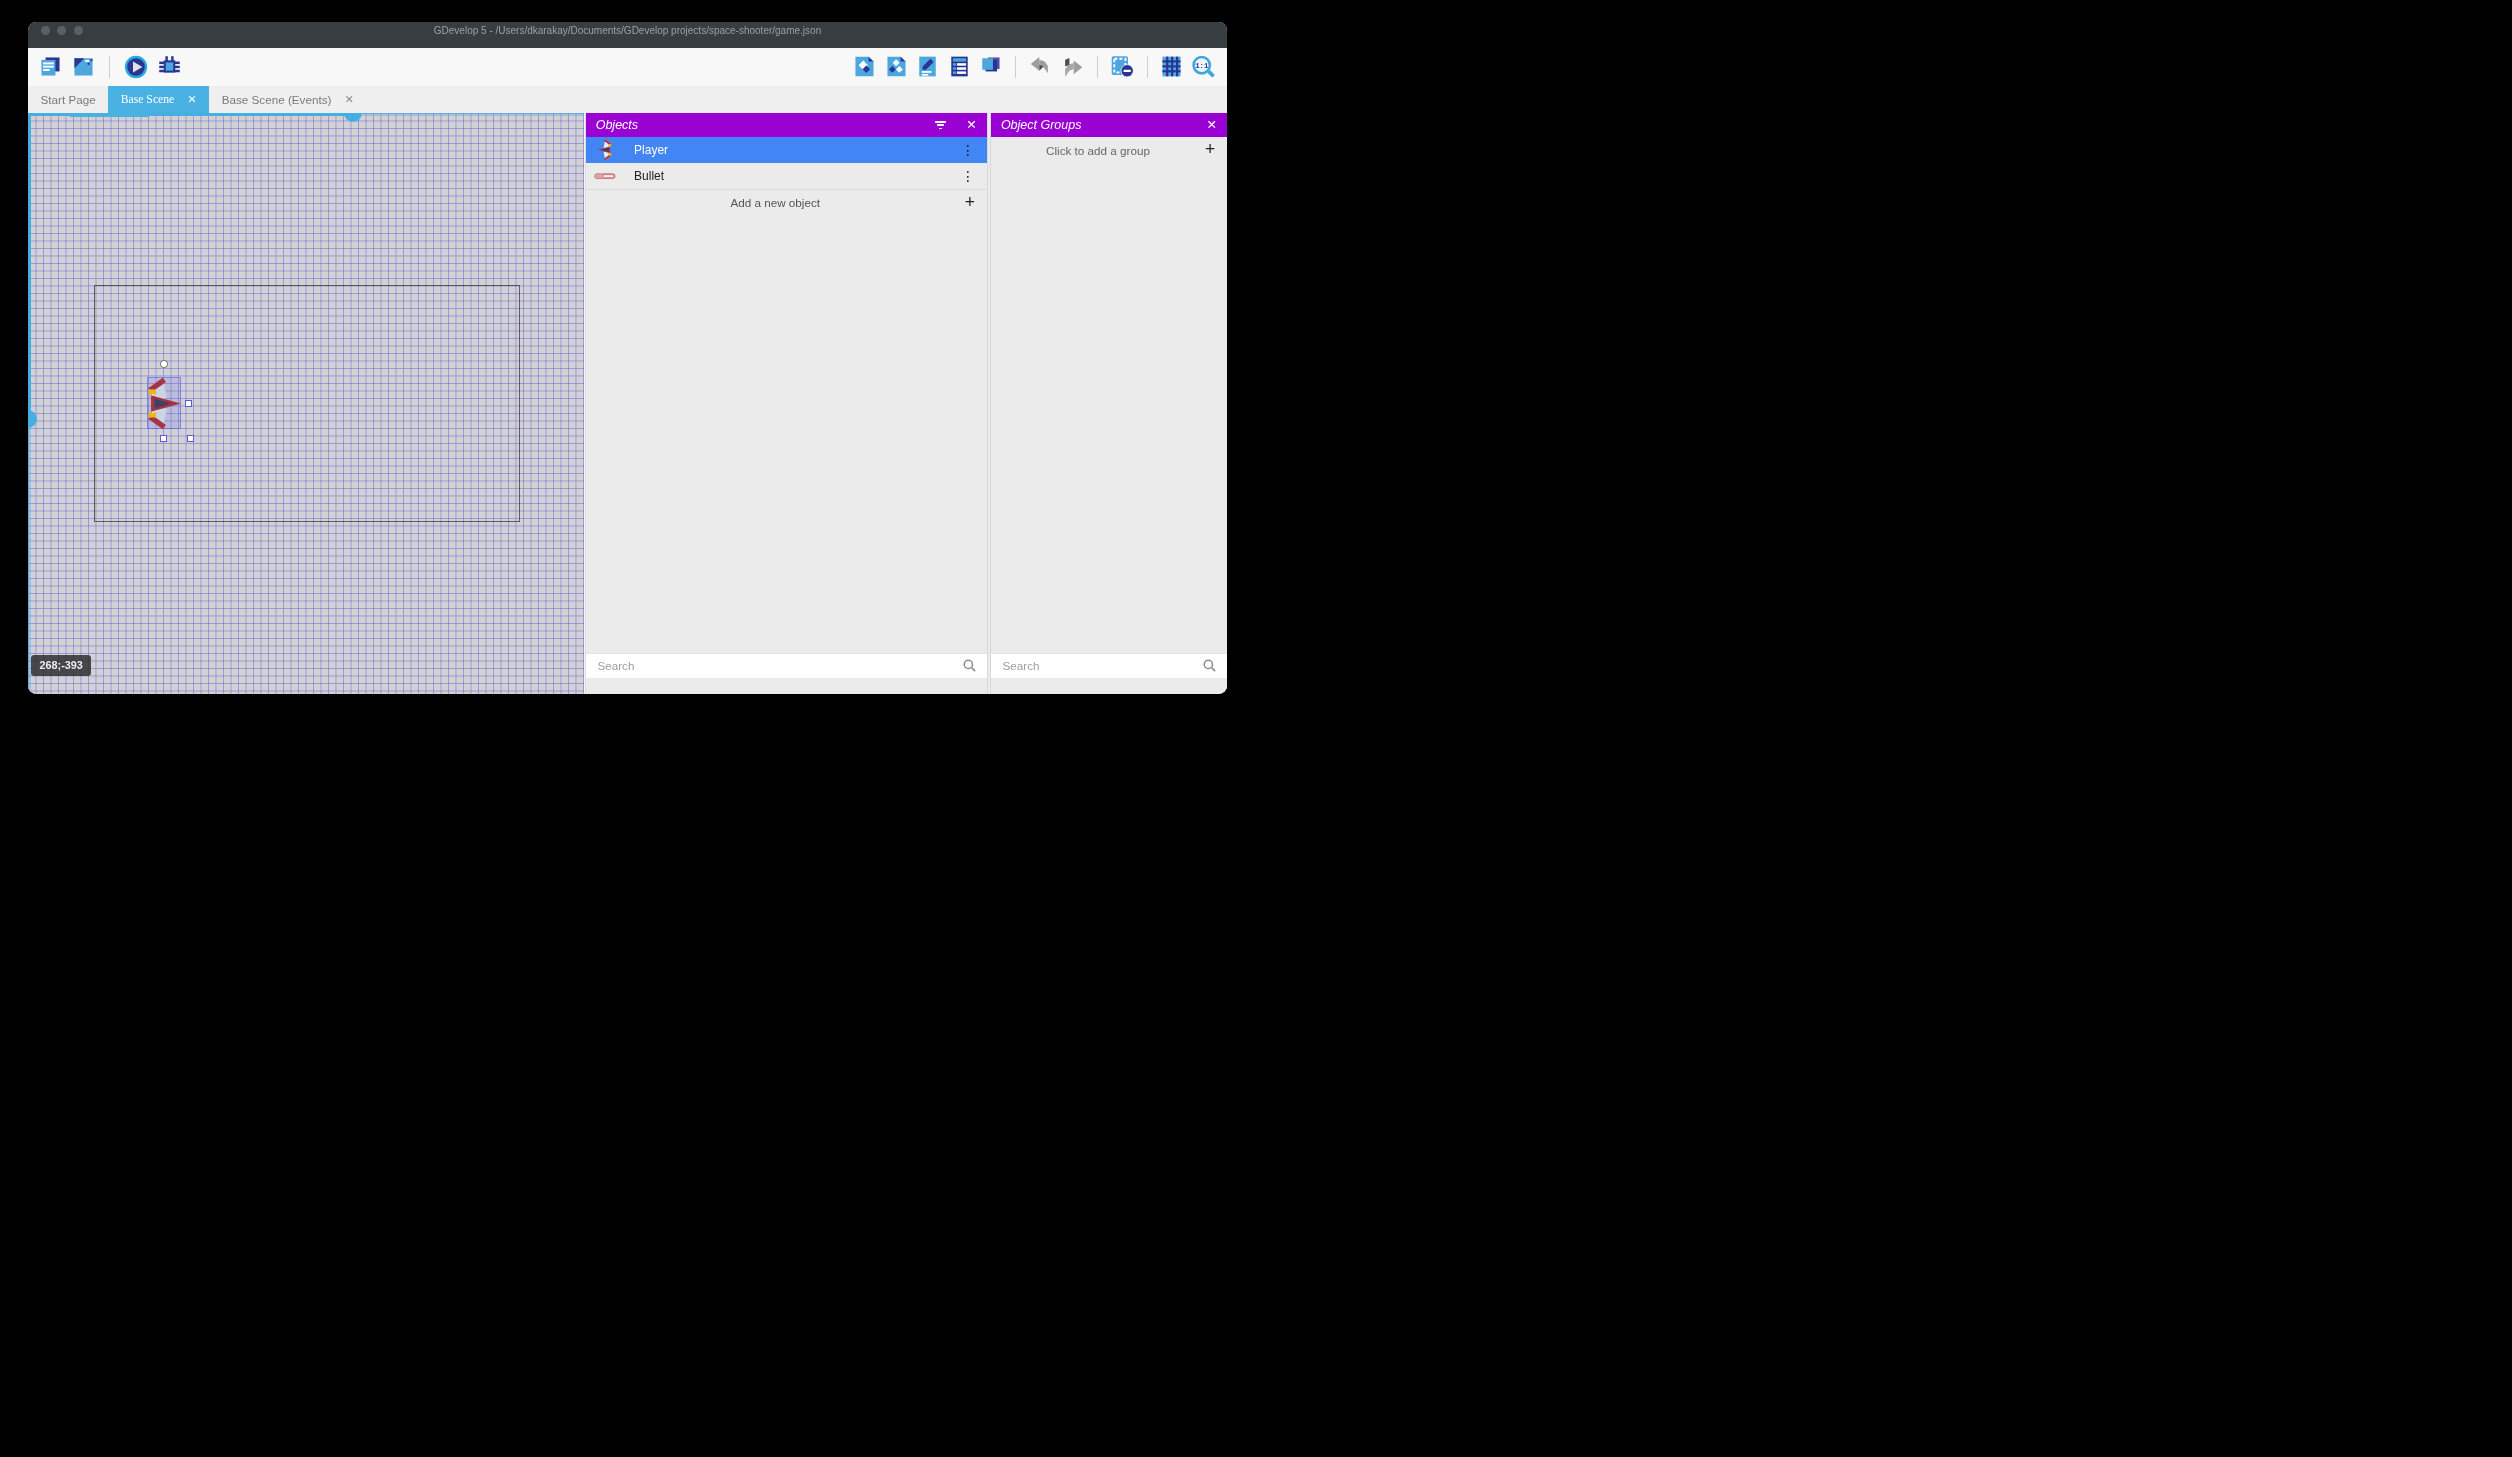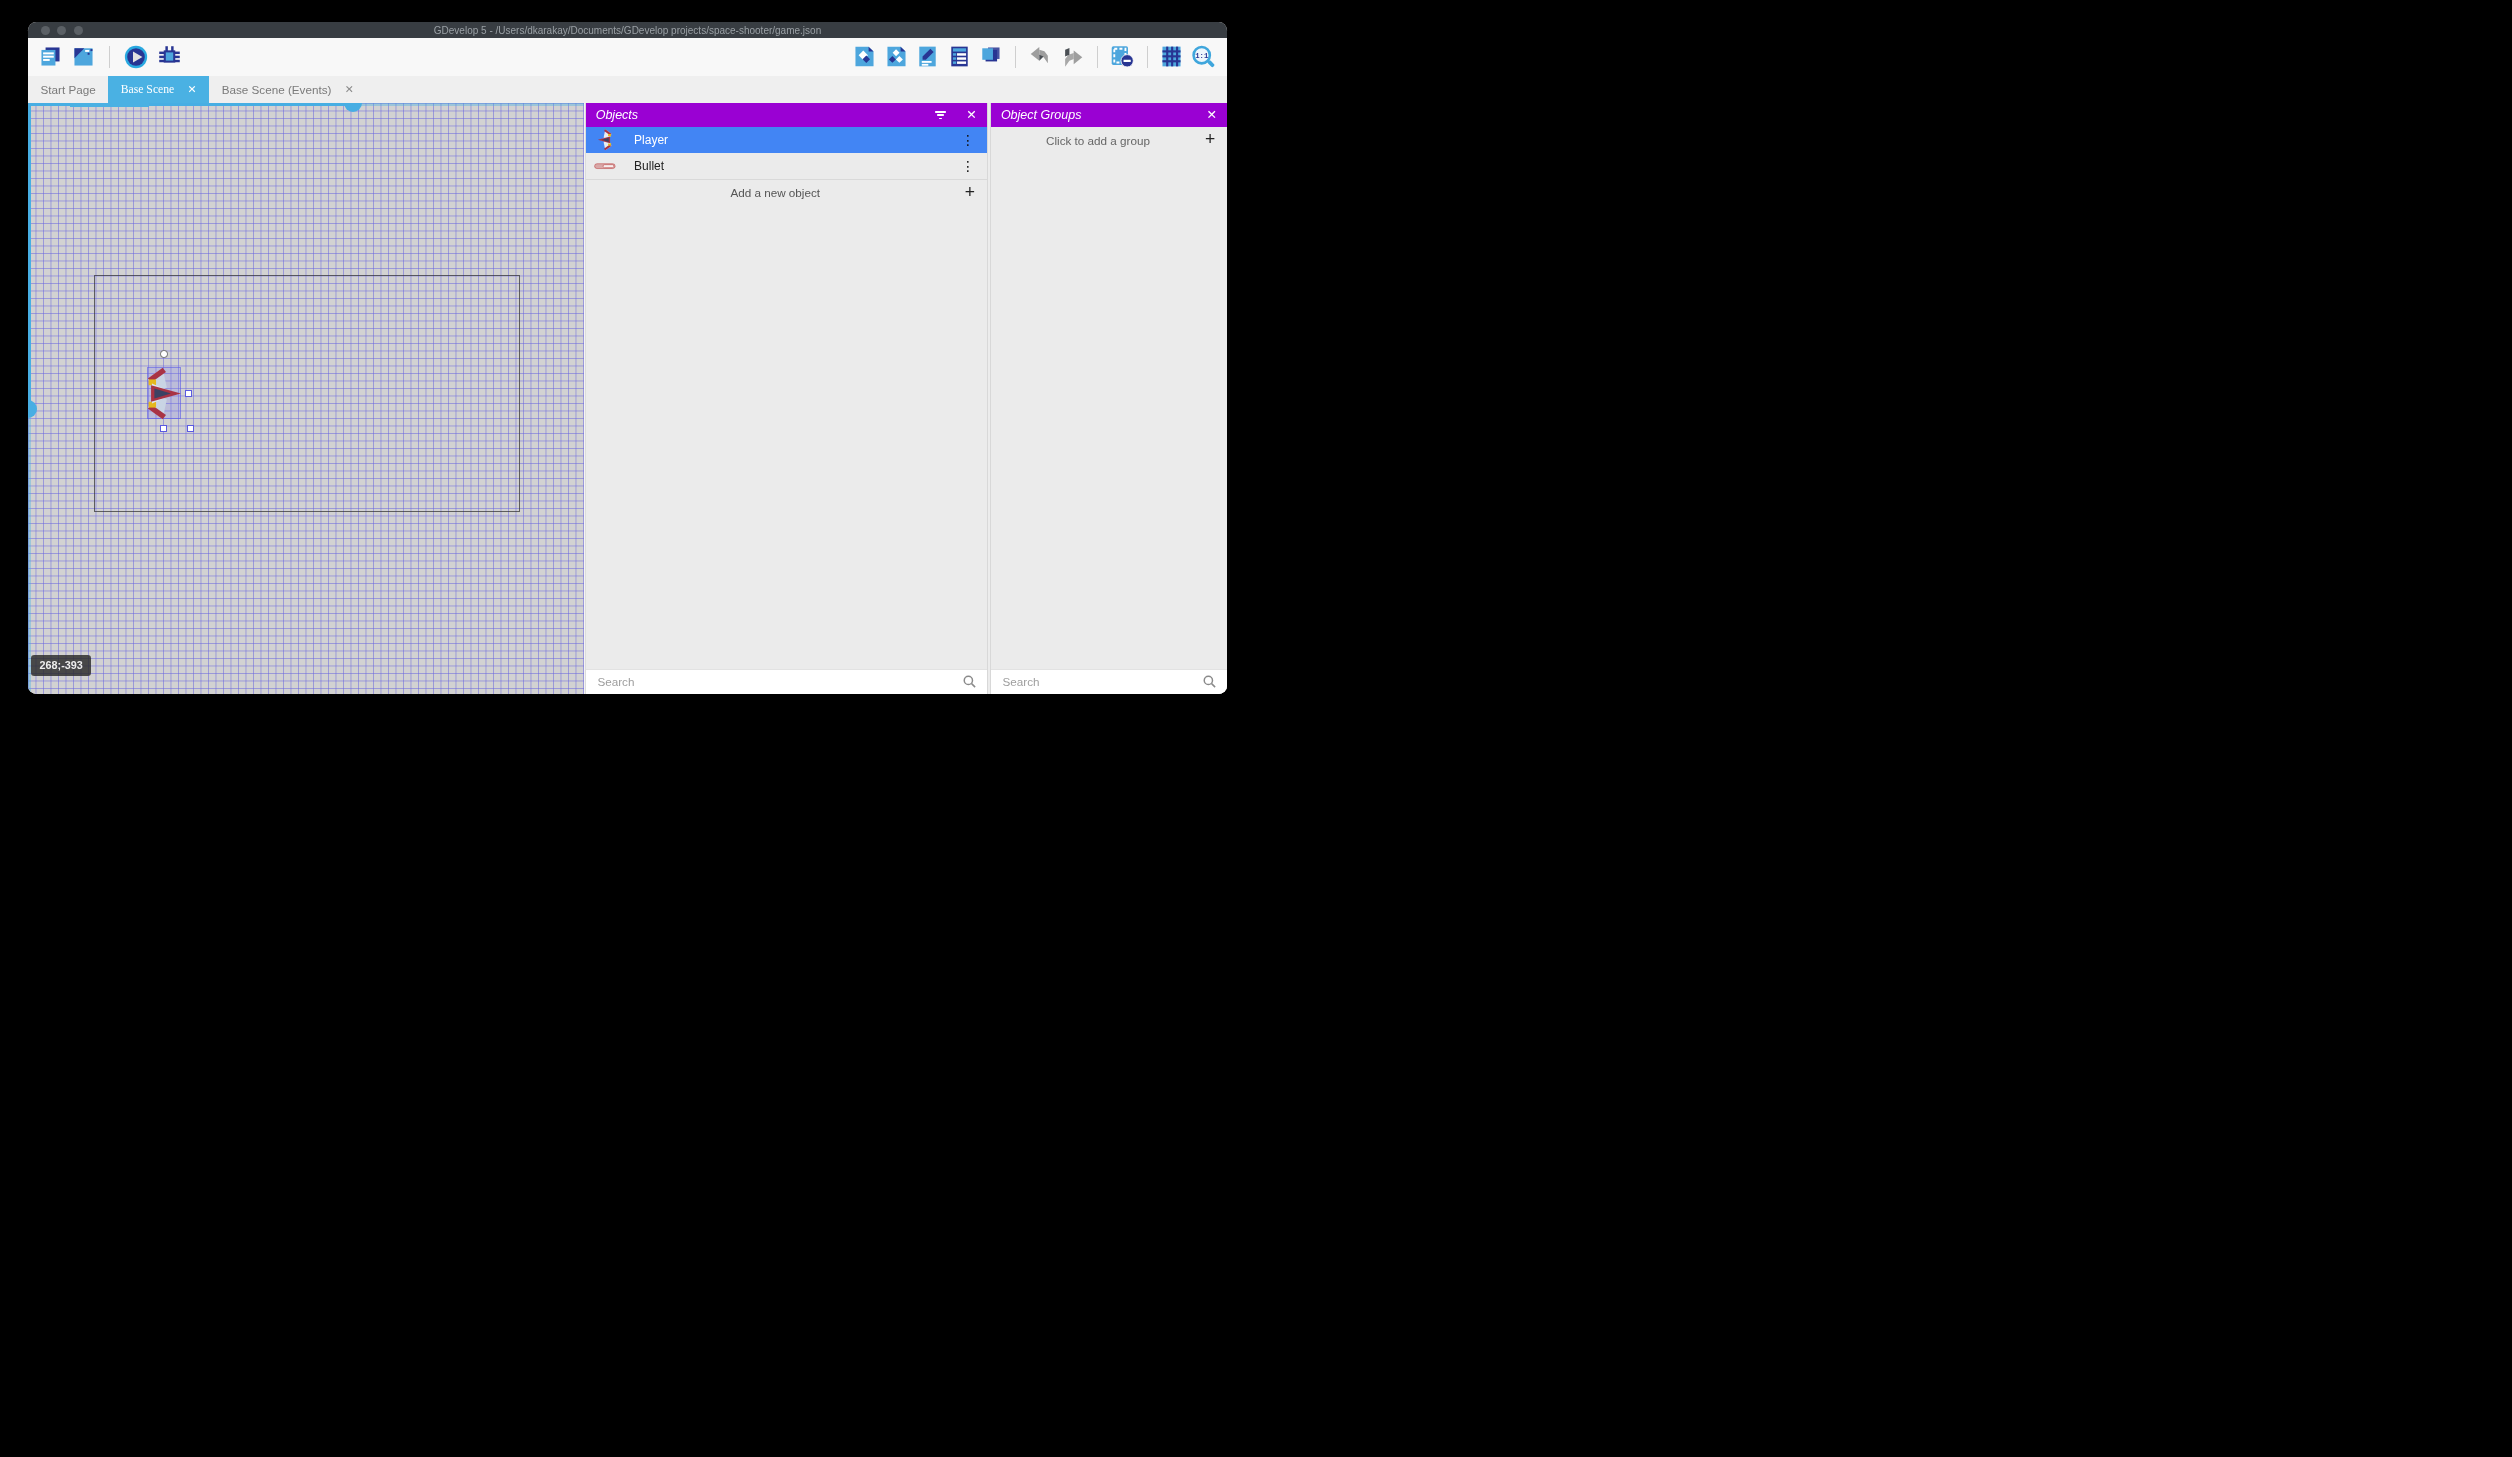--- a/index.html
+++ b/index.html
@@ -3,21 +3,21 @@
 <meta charset="utf-8">
 <style>
   * { margin:0; padding:0; box-sizing:border-box; }
   html,body { width:1256px; height:729px; background:#000; font-family:"Liberation Sans","DejaVu Sans",sans-serif; overflow:hidden; }
 
   .window { position:absolute; left:28px; top:21.7px; width:1199px; height:672px;
             border-radius:8.3px; overflow:hidden; background:#ebebeb;
             box-shadow:0 18.3px 50px rgba(0,0,0,.65); display:flex; flex-direction:column; }
 
   
-  .titlebar { height:16px; background:#383d42; position:relative; flex:0 0 auto; }
+  .titlebar { height:26px; background:#383d42; position:relative; flex:0 0 auto; }
   .traffic { position:absolute; left:12.5px; top:4.2px; display:flex; gap:7.5px; }
   .traffic .dot { width:9.2px; height:9.2px; border-radius:50%; background:#5b6065; }
   .titlebar .title { position:absolute; left:0; right:0; top:0; height:17.5px; line-height:17.5px;
                      text-align:center; font-size:10px; color:#9aa0a5; }
 
   
   .toolbar { height:38px; background:#f8f8f8; display:flex; align-items:center; flex:0 0 auto; }
   .tb-group { display:flex; align-items:center; gap:9.2px; }
   .tb-left { padding-left:10px; }
   .tb-right { margin-left:auto; padding-right:11.7px; gap:7.5px; }
@@ -88,21 +88,21 @@
   .obj-label { margin-left:16.7px; }
   .kebab { margin-left:auto; margin-right:11.7px; font-size:14px; color:#111; letter-spacing:0; cursor:pointer; line-height:1; }
   .obj-row.selected .kebab { color:#111; }
   .row-divider { height:0.8px; background:#d9d9d9; }
   .add-row { height:26px; display:flex; align-items:center; font-size:11.7px; color:#555; cursor:pointer; }
   .add-row .add-label { flex:1; text-align:center; }
   .plus { margin-right:11.7px; font-size:17.5px; color:#222; font-weight:400; cursor:pointer; line-height:1; }
   .groups-empty { height:26px; display:flex; align-items:center; font-size:11.7px; color:#666; cursor:pointer; }
   .groups-empty .add-label { flex:1; text-align:center; }
 
-  .search-bar { position:absolute; left:0; right:0; bottom:0; height:25px; background:#fff;
+  .search-bar { position:absolute; left:0; right:0; bottom:16px; height:25px; background:#fff;
                 border-top:0.8px solid #e2e2e2; display:flex; align-items:center; }
   .search-bar input { flex:1; border:none; outline:none; background:transparent; font-size:11.7px;
                       color:#333; padding-left:11.7px; font-family:inherit; }
   .search-bar input::placeholder { color:#9e9e9e; }
   .search-bar svg { margin-right:10px; flex:0 0 auto; }
 </style>
 </head>
 <body>
 
 <div class="window">

